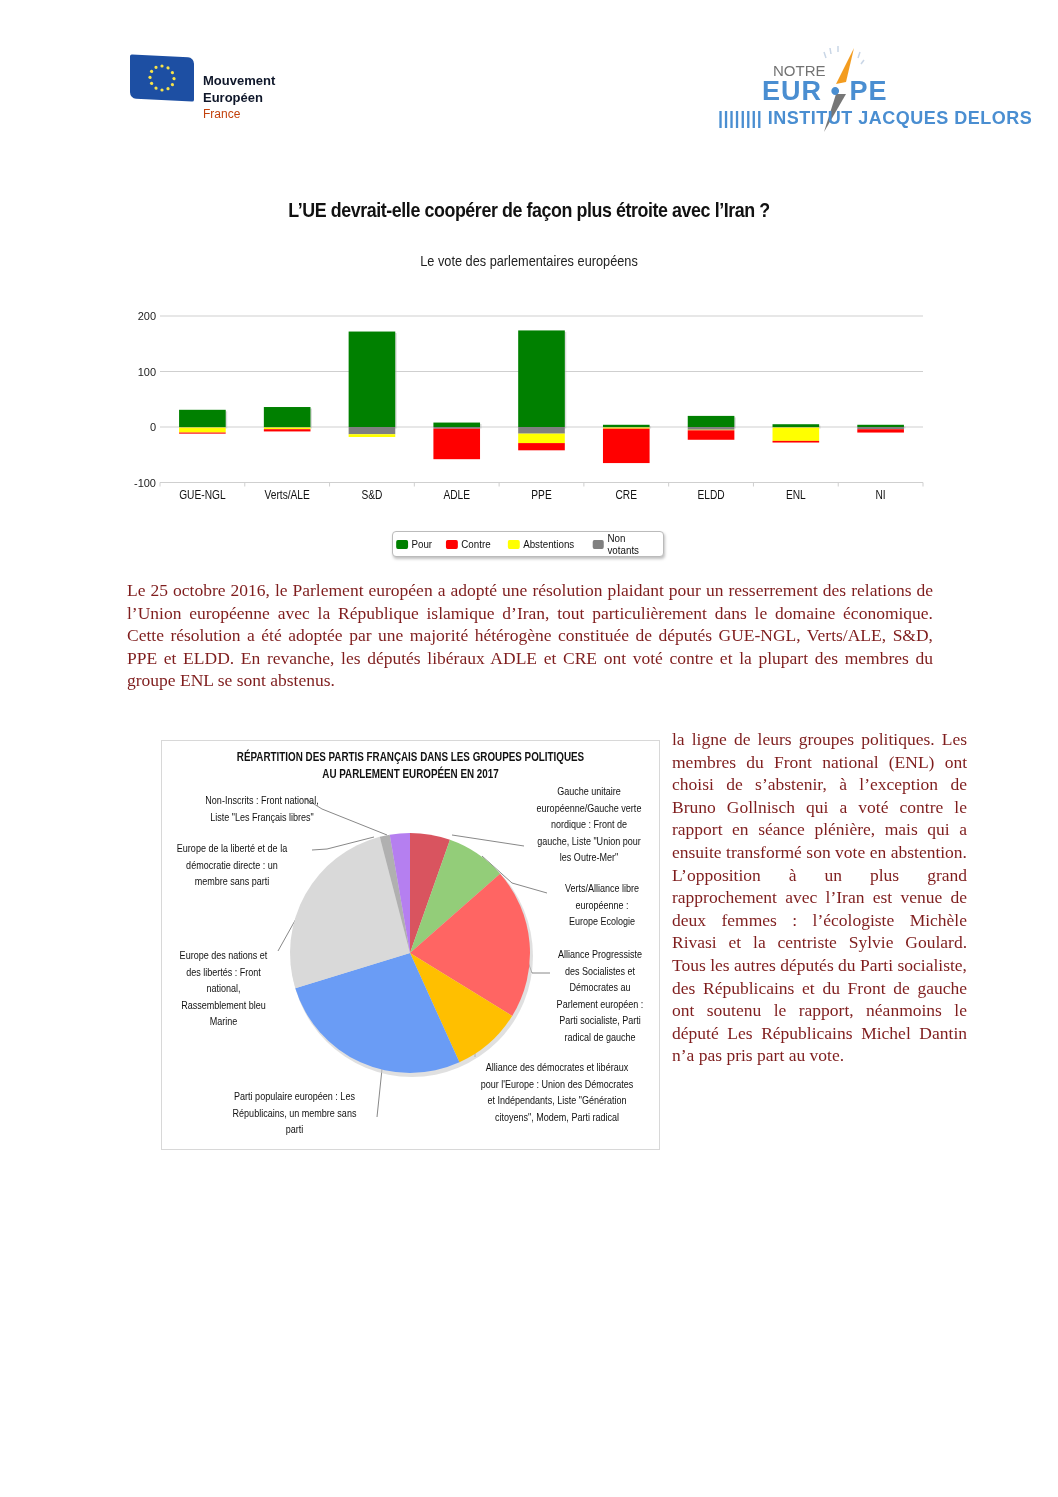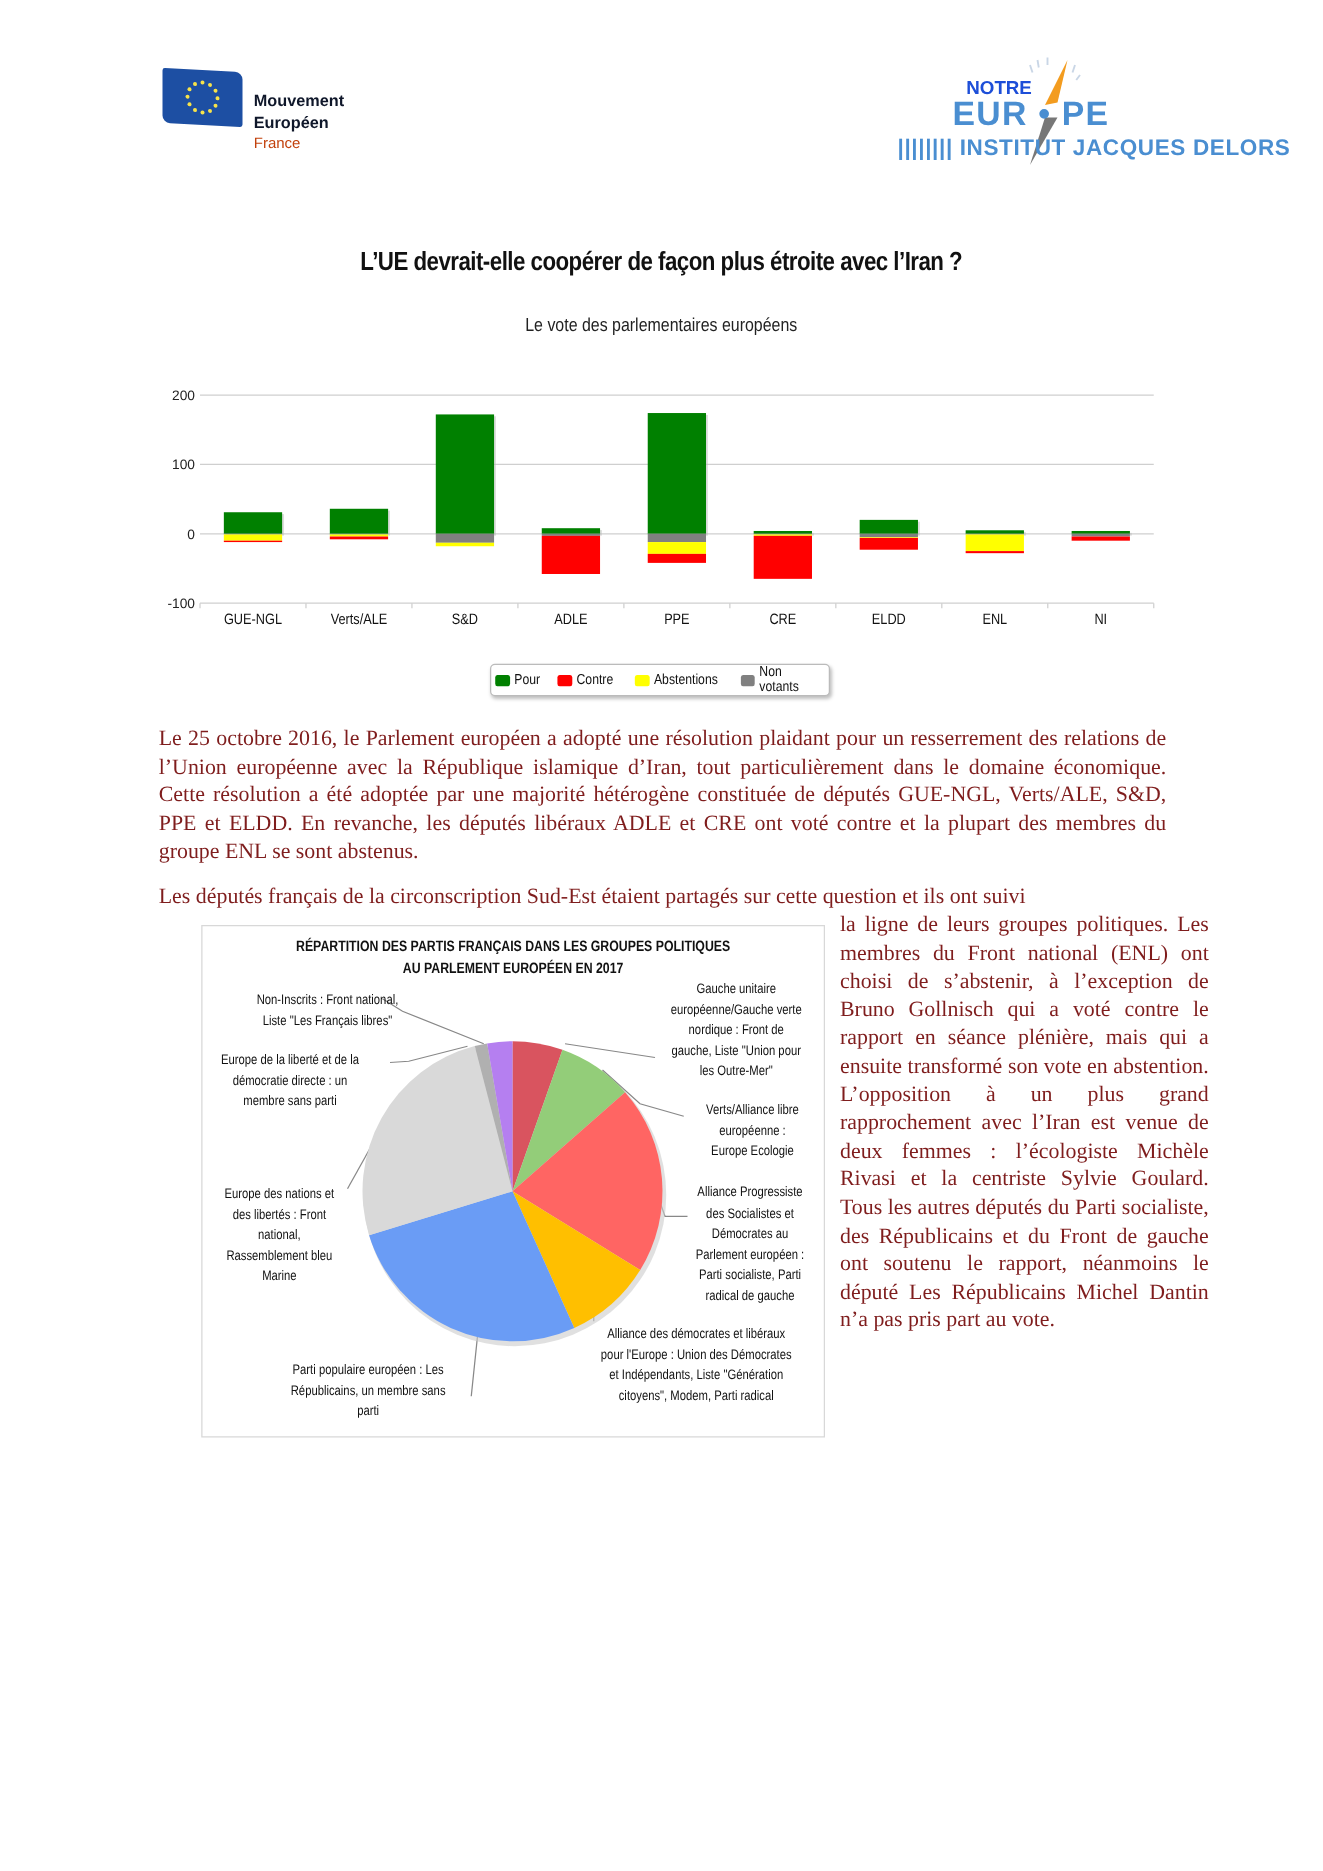--- a/index.html
+++ b/index.html
@@ -4,21 +4,21 @@
 <style>
   body { margin:0; background:#fff; }
   .page { position:relative; width:1058px; height:1497px; background:#fff; overflow:hidden; font-family:"Liberation Serif", serif; color:#111; }
   .logo-left { position:absolute; left:130px; top:52px; width:180px; height:75px; }
   .flag { position:absolute; left:0; top:4px; width:64px; height:44px; background:#1d4fa3; transform:skew(0deg,3deg); border-radius:2px 6px 2px 6px; }
   .flag svg { position:absolute; left:0; top:0; }
   .ml-text { position:absolute; left:73px; top:20px; font-family:"Liberation Sans", sans-serif; font-size:13px; line-height:17px; color:#2862a8; }
   .ml-text .b { font-weight:bold; color:#0f172a; }
   .ml-text .n { color:#c2410c; font-size:12px; }
   .logo-right { position:absolute; left:718px; top:44px; width:225px; height:90px; font-family:"Liberation Sans", sans-serif; }
-  .lr-notre { position:absolute; left:55px; top:18px; font-size:15px; font-weight:bold; color:#1d4ed8; letter-spacing:0px;text-align:center; }
+  .lr-notre { position:absolute; left:55px; top:18px; font-size:15px; font-weight:normal; color:#737373; letter-spacing:0px;text-align:center; }
   .lr-europe { position:absolute; left:44px; top:32px; font-size:27px; font-weight:bold; color:#4a8ed1; letter-spacing:1px; }
   .lr-inst { position:absolute; left:0; top:64px; font-size:18px; font-weight:bold; color:#4a8ed1; white-space:nowrap; letter-spacing:0.5px; }
   .lr-needle { position:absolute; left:98px; top:0; }
   .title { position:absolute; left:0; width:1058px; top:198px; text-align:center; font-family:"Liberation Sans", sans-serif; font-weight:bold; font-size:21px; letter-spacing:-0.5px; transform:scaleX(0.85); }
   .subtitle { position:absolute; left:0; width:1058px; top:252px; text-align:center; font-family:"Liberation Sans", sans-serif; font-size:15px; color:#222; transform:scaleX(0.85); }
   .bar-chart { position:absolute; left:128px; top:300px; width:800px; height:210px; }
   .legend { position:absolute; left:392px; top:531px; width:270px; height:24px; border:1px solid #bbb; border-radius:4px; box-shadow:1px 2px 3px rgba(0,0,0,0.25); display:flex; align-items:center; justify-content:center; gap:7px; font-family:Liberation Sans, sans-serif; font-size:11.5px; background:#fff; }
   .legend-item { display:flex; align-items:center; gap:4px; transform:scaleX(0.85); }
   .legend-swatch { width:14px; height:9px; border-radius:2px; display:inline-block; }
   .para { position:absolute; font-size:17.5px; line-height:22.6px; text-align:justify; color:#7f1d1d; }
@@ -184,21 +184,20 @@
       <span class="legend-swatch" style="background:#ffff00"></span>
       <span>Abstentions</span>
     </div>
     <div class="legend-item">
       <span class="legend-swatch" style="background:#808080"></span>
       <span>Non votants</span>
     </div>
   </div>
 
   <p class="para p1" style="margin:0">Le 25 octobre 2016, le Parlement européen a adopté une résolution plaidant pour un resserrement des relations de l’Union européenne avec la République islamique d’Iran, tout particulièrement dans le domaine économique. Cette résolution a été adoptée par une majorité hétérogène constituée de députés GUE-NGL, Verts/ALE, S&amp;D, PPE et ELDD. En revanche, les députés libéraux ADLE et CRE ont voté contre et la plupart des membres du groupe ENL se sont abstenus.</p>
-  <p class="para p2" style="margin:0">Les députés français de la circonscription Sud-Est étaient partagés sur cette question et ils ont suivi</p>
   <p class="para p3" style="margin:0">la ligne de leurs groupes politiques. Les membres du Front national (ENL) ont choisi de s’abstenir, à l’exception de Bruno Gollnisch qui a voté contre le rapport en séance plénière, mais qui a ensuite transformé son vote en abstention. L’opposition à un plus grand rapprochement avec l’Iran est venue de deux femmes : l’écologiste Michèle Rivasi et la centriste Sylvie Goulard. Tous les autres députés du Parti socialiste, des Républicains et du Front de gauche ont soutenu le rapport, néanmoins le député Les Républicains Michel Dantin n’a pas pris part au vote.</p>
 
   <div class="pie-box">
     <svg class="pie-svg" id="pie-chart" width="497" height="408" viewBox="0 0 497 408">
         <polyline points="144,58 160,68 225,94" fill="none" stroke="#888" stroke-width="1"></polyline>
         <polyline points="150,109 165,108 212,96" fill="none" stroke="#888" stroke-width="1"></polyline>
         <polyline points="116,210 140,167" fill="none" stroke="#888" stroke-width="1"></polyline>
         <polyline points="215,376 220,328" fill="none" stroke="#888" stroke-width="1"></polyline>
         <polyline points="362,105 290,94" fill="none" stroke="#888" stroke-width="1"></polyline>
         <polyline points="385,152 350,142 320,115" fill="none" stroke="#888" stroke-width="1"></polyline>

